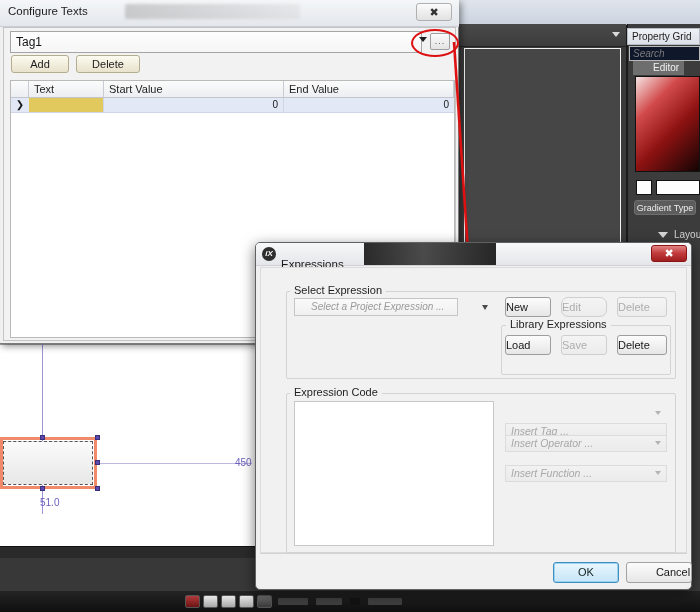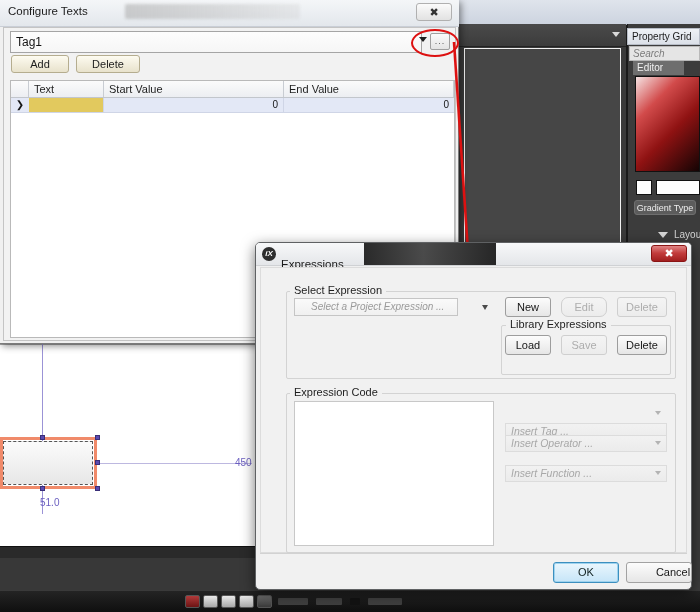--- a/index.html
+++ b/index.html
@@ -25,25 +25,25 @@
   #dark-panel-inner{position:absolute;left:464px;top:48px;width:155px;height:500px;
     background:#464646;border:1px solid #f2f2f2;}
 
   
   #property-grid{position:absolute;left:627px;top:24px;width:73px;height:566px;
     background:#3c3c3c;border-left:1px solid #1a1a1a;}
   #pg-title{position:absolute;left:627px;top:28px;width:73px;height:17px;
     background:linear-gradient(#eef1f5,#dbe0e8);border:1px solid #b6bcc6;
     box-sizing:border-box;font-size:10px;color:#1c1c1c;line-height:16px;padding-left:4px;
     white-space:nowrap;overflow:hidden;}
-  #pg-search{position:absolute;left:629px;top:46px;width:71px;height:15px;background:#e5e5e5;
+  #pg-search{position:absolute;left:629px;top:46px;width:71px;height:15px;background:#0f172a;
     border:1px solid #b9b9b9;box-sizing:border-box;font-size:10px;color:#7b7b7b;
     font-style:italic;line-height:13px;padding-left:3px;}
   #pg-editor-header{position:absolute;left:633px;top:61px;width:51px;height:14px;
-    background:#6e6e6e;color:#f0f0f0;font-size:10px;line-height:14px;padding-left:4px;
+    background:#6e6e6e;color:#f0f0f0;font-size:10px;line-height:14px;padding-left:20px;
     box-sizing:border-box;}
   #pg-gradient-swatch{position:absolute;left:635px;top:76px;width:65px;height:96px;
     border:1px solid #111;box-sizing:border-box;
     background:linear-gradient(135deg,#f6e3e3 0%,#d24b4b 28%,#8f1212 58%,#140404 100%);}
   #pg-color-a{position:absolute;left:636px;top:180px;width:16px;height:15px;background:#fdfdfd;
     border:1px solid #111;box-sizing:border-box;}
   #pg-color-b{position:absolute;left:656px;top:180px;width:44px;height:15px;background:#fdfdfd;
     border:1px solid #111;box-sizing:border-box;}
   #pg-gradient-type{position:absolute;left:634px;top:200px;width:62px;height:15px;
     background:#5c5c5c;border:1px solid #6f6f6f;border-radius:3px;box-sizing:border-box;
@@ -172,21 +172,21 @@
 
   #grp-select{left:30px;top:48px;width:390px;height:88px;}
   #grp-select-label{left:34px;top:41px;}
   #sel-expr-combo{position:absolute;left:38px;top:55px;width:164px;height:18px;
     background:linear-gradient(#fafafa,#f0f0f0);border:1px solid #c5c5c5;box-sizing:border-box;
     font-size:10px;font-style:italic;color:#9a9a9a;line-height:16px;padding-left:16px;}
   #sel-expr-caret{position:absolute;left:226px;top:62px;width:0;height:0;
     border-left:3.5px solid transparent;border-right:3.5px solid transparent;border-top:5px solid #4a4a4a;}
 
   .sbtn{position:absolute;height:20px;border-radius:3px;box-sizing:border-box;
-    font-size:11px;text-align:center;line-height:18px;cursor:default;}
+    font-size:11px;line-height:18px;cursor:default;}
   .sbtn-on{background:linear-gradient(#fcfcfc,#e6e6e6);border:1px solid #9d9d9d;color:#171717;}
   .sbtn-off{background:linear-gradient(#f4f4f4,#ececec);border:1px solid #cfcfcf;color:#adadad;}
   #btn-new{left:249px;top:54px;width:46px;}
   #btn-edit{left:305px;top:54px;width:46px;border-radius:7px;}
   #btn-delete1{left:361px;top:54px;width:50px;}
 
   #grp-library{left:245px;top:82px;width:170px;height:50px;}
   #grp-library-label{left:250px;top:75px;}
   #btn-load{left:249px;top:92px;width:46px;}
   #btn-save{left:305px;top:92px;width:46px;}

